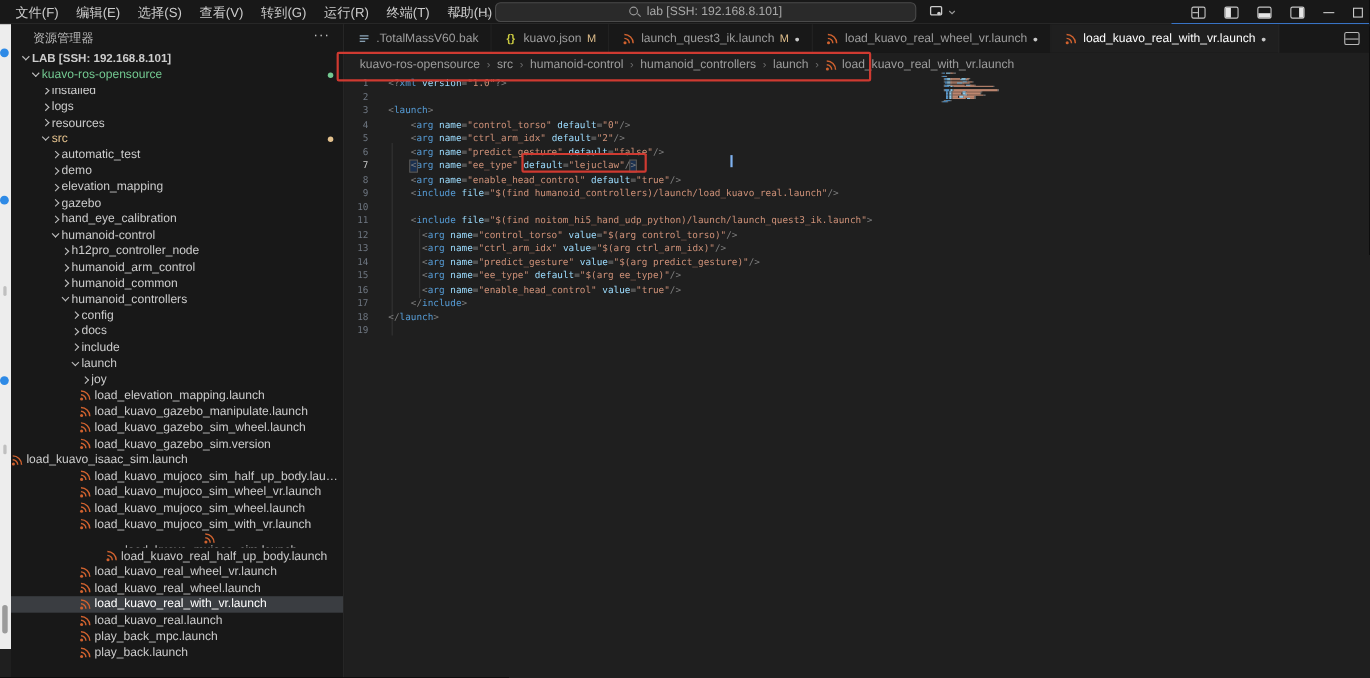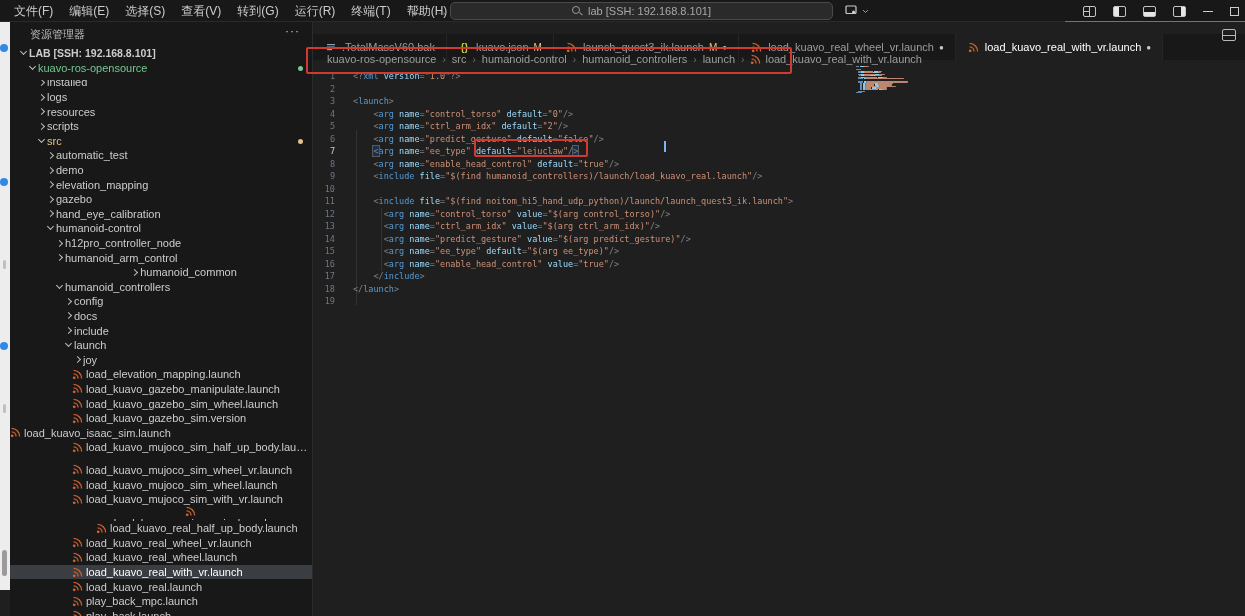--- a/index.html
+++ b/index.html
@@ -52,21 +52,21 @@
   .row .lbl { overflow:hidden; text-overflow:ellipsis; }
   .row.green .lbl { color:var(--git-green); }
   .row.yellow .lbl { color:var(--git-yellow); }
   .gitdot { position:absolute; right:9px; top:5px; width:5px; height:5px; border-radius:50%; }
   .gitdot.green { background:var(--git-green); }
   .gitdot.yellow { background:var(--git-yellow); }
   .row.clipped::after { content:""; position:absolute; left:0; right:0; top:0; height:5px; background:#181818; }
 
   
   #editor { position:absolute; left:313px; top:22px; width:932px; height:594px; background:#1f1f1f; }
-  #tabbar { position:absolute; left:0; top:12px; width:100%; height:26px; background:#181818; display:flex; }
+  #tabbar { position:absolute; left:0; top:0; width:100%; height:26px; background:#181818; display:flex; }
   .tab { height:26px; display:flex; align-items:center; gap:5px; padding:0 11px; font-size:11px; color:#9d9d9d; background:#181818; border-right:1px solid #252525; white-space:nowrap; }
   .tab.active { background:#1f1f1f; color:#ffffff; }
   .tab .mod { color:var(--git-yellow); font-size:10px; }
   .tab .dirty { color:#c8c8c8; font-size:8px; }
   .ticon { display:inline-flex; width:13px; justify-content:center; }
   .json-brace { color:#cbcb41; font-weight:bold; font-size:10px; }
   #split-icon { position:absolute; right:9px; top:7px; width:14px; height:12px; border:1px solid #b8b8b8; border-radius:2px; }
   #split-icon::before { content:""; position:absolute; left:0; right:0; top:5px; height:1px; background:#b8b8b8; }
 
   #breadcrumb { position:absolute; left:0; top:26px; width:100%; height:22px; display:flex; align-items:center; padding-left:14px; gap:6px; font-size:11px; color:#9d9d9d; white-space:nowrap; }
@@ -180,26 +180,20 @@
             <span class="chev c-right"></span>
           </span>
           <span class="lbl">logs</span>
         </div>
         <div class="row" style="padding-left: 26px;">
           <span class="twist">
             <span class="chev c-right"></span>
           </span>
           <span class="lbl">resources</span>
         </div>
-        <div class="row" style="padding-left: 26px;">
-          <span class="twist">
-            <span class="chev c-right"></span>
-          </span>
-          <span class="lbl">scripts</span>
-        </div>
         <div class="row yellow" style="padding-left: 26px;">
           <span class="twist">
             <span class="chev c-down"></span>
           </span>
           <span class="lbl">src</span>
           <span class="gitdot yellow"></span>
         </div>
         <div class="row" style="padding-left: 35px;">
           <span class="twist">
             <span class="chev c-right"></span>
@@ -241,21 +235,21 @@
             <span class="chev c-right"></span>
           </span>
           <span class="lbl">h12pro_controller_node</span>
         </div>
         <div class="row" style="padding-left: 44px;">
           <span class="twist">
             <span class="chev c-right"></span>
           </span>
           <span class="lbl">humanoid_arm_control</span>
         </div>
-        <div class="row" style="padding-left: 44px; justify-content: center;">
+        <div class="row" style="padding-left: 44px;">
           <span class="twist">
             <span class="chev c-right"></span>
           </span>
           <span class="lbl">humanoid_common</span>
         </div>
         <div class="row" style="padding-left: 44px;">
           <span class="twist">
             <span class="chev c-down"></span>
           </span>
           <span class="lbl">humanoid_controllers</span>
@@ -343,21 +337,21 @@
         <div class="row" style="padding-left: 62px;">
           <span class="ficon">
             <svg width="11" height="11" viewBox="0 0 11 11">
               <circle cx="2.2" cy="8.8" r="1.4" fill="#d0622f"></circle>
               <path d="M1.6 4.9 a4.5 4.5 0 0 1 4.5 4.5" stroke="#d0622f" fill="none" stroke-width="1.3"></path>
               <path d="M1.6 1.4 a8 8 0 0 1 8 8" stroke="#d0622f" fill="none" stroke-width="1.3"></path>
             </svg>
           </span>
           <span class="lbl">load_kuavo_mujoco_sim_half_up_body.launch</span>
         </div>
-        <div class="row" style="padding-left: 62px; margin-top: 8px;">
+        <div class="row" style="padding-left: 62px;">
           <span class="ficon">
             <svg width="11" height="11" viewBox="0 0 11 11">
               <circle cx="2.2" cy="8.8" r="1.4" fill="#d0622f"></circle>
               <path d="M1.6 4.9 a4.5 4.5 0 0 1 4.5 4.5" stroke="#d0622f" fill="none" stroke-width="1.3"></path>
               <path d="M1.6 1.4 a8 8 0 0 1 8 8" stroke="#d0622f" fill="none" stroke-width="1.3"></path>
             </svg>
           </span>
           <span class="lbl">load_kuavo_mujoco_sim_wheel_vr.launch</span>
         </div>
         <div class="row" style="padding-left: 62px;">

